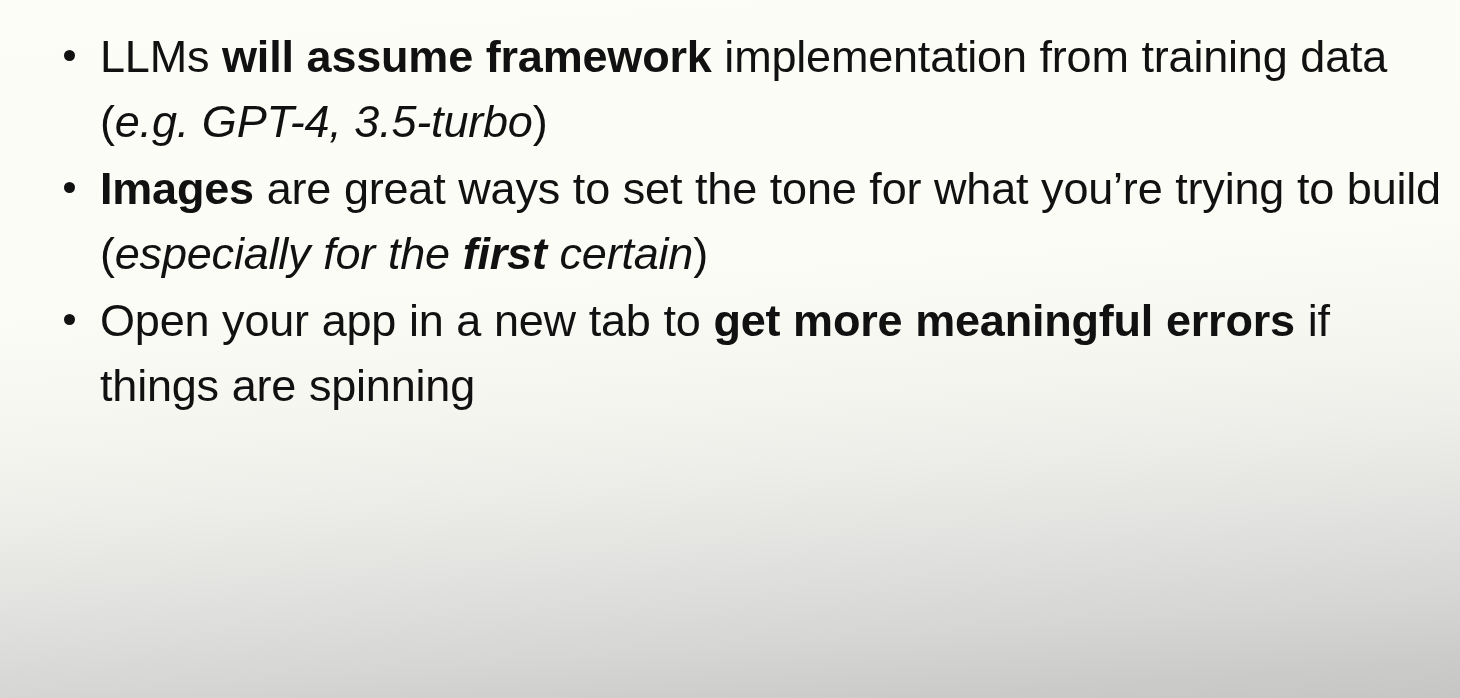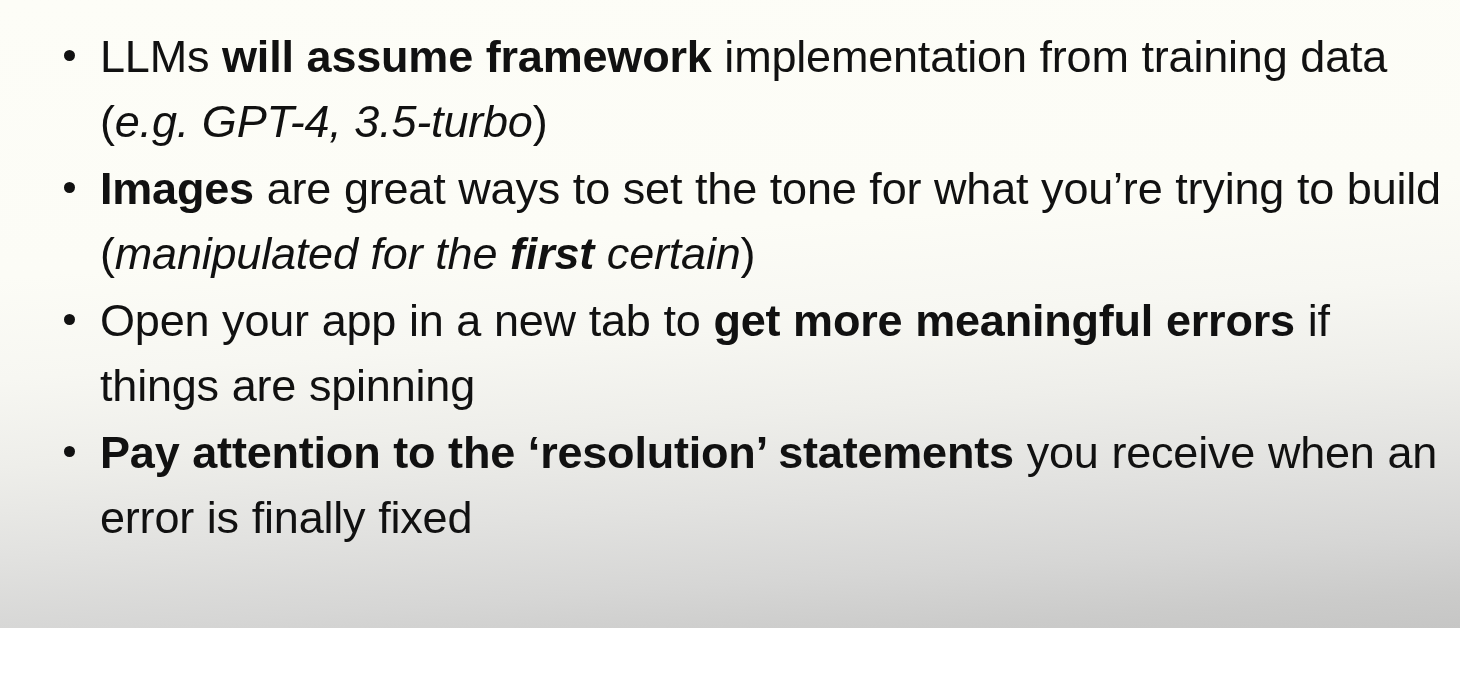--- a/index.html
+++ b/index.html
@@ -8,21 +8,21 @@
   }
   body {
     width: 1460px;
     height: 698px;
     overflow: hidden;
     font-family: "Liberation Sans", "DejaVu Sans", sans-serif;
   }
   #slide {
     position: relative;
     width: 1460px;
-    height: 628px;
+    height: 698px;
     box-sizing: border-box;
     background:
       linear-gradient(176deg,
         #fdfdf7 0%,
         #fcfcf6 38%,
         #f7f7f2 52%,
         #eeeeea 64%,
         #e2e2e0 76%,
         #d6d6d5 87%,
         #cbcbca 95%,
@@ -66,24 +66,20 @@
 <body>
 
 <div id="slide">
   <ul id="bullet-list">
       <li class="bullet-item">
         <span class="bullet-marker"></span>
         <span class="bullet-text"><span>LLMs </span><span class="b">will assume framework</span><span> implementation from training data (</span><span class="i">e.g. GPT-4, 3.5-turbo</span><span>)</span></span>
       </li>
       <li class="bullet-item">
         <span class="bullet-marker"></span>
-        <span class="bullet-text"><span class="b">Images</span><span> are great ways to set the tone for what you’re trying to build (</span><span class="i">manipulated for the </span><span class="bi">first</span><span class="i"> certain</span><span>)</span></span>
+        <span class="bullet-text"><span class="b">Images</span><span> are great ways to set the tone for what you’re trying to build (</span><span class="i">especially for the </span><span class="bi">first</span><span class="i"> certain</span><span>)</span></span>
       </li>
       <li class="bullet-item">
         <span class="bullet-marker"></span>
         <span class="bullet-text"><span>Open your app in a new tab to </span><span class="b">get more meaningful errors</span><span> if things are spinning</span></span>
       </li>
-      <li class="bullet-item">
-        <span class="bullet-marker"></span>
-        <span class="bullet-text"><span class="b">Pay attention to the ‘resolution’ statements</span><span> you receive when an error is finally fixed</span></span>
-      </li>
     </ul>
 </div>
 
 </body></html>

